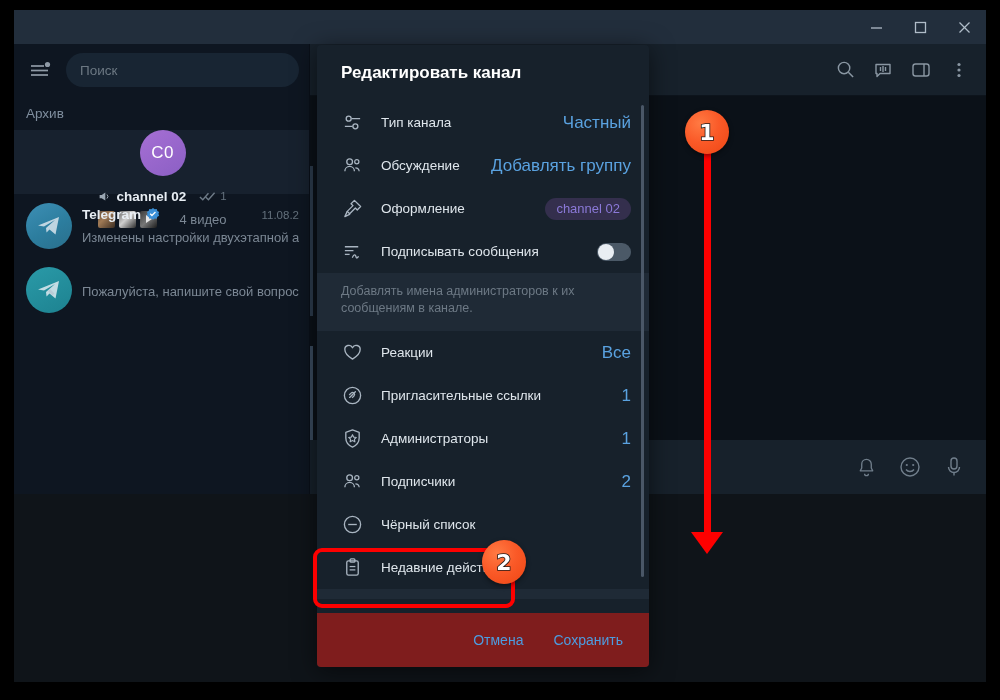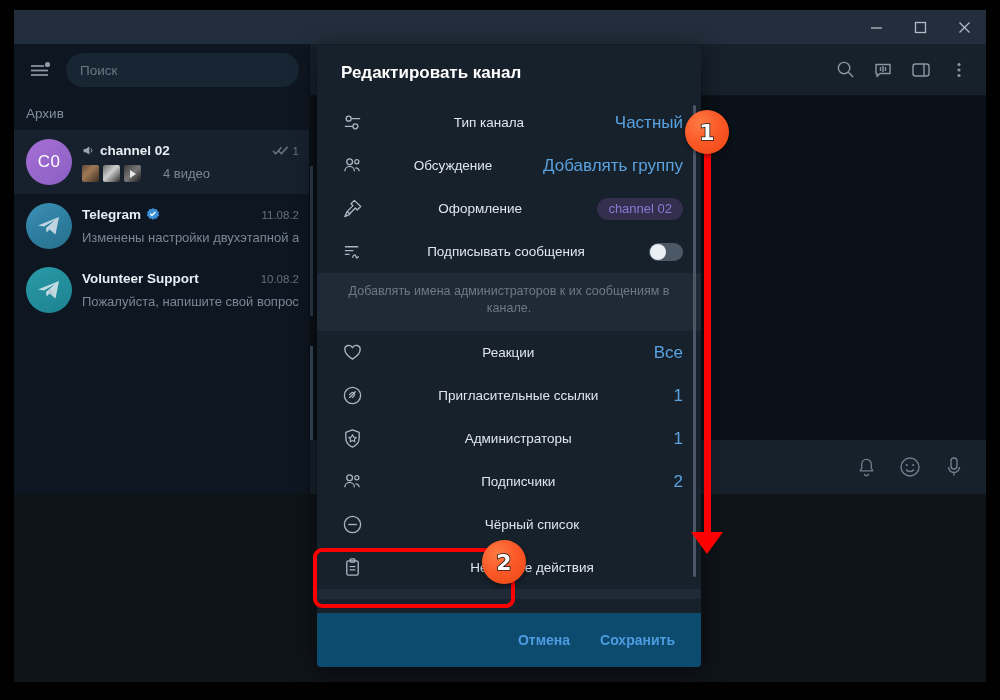--- a/index.html
+++ b/index.html
@@ -68,21 +68,21 @@
   .sb-archive {
     height: 34px; display: flex; align-items: center;
     padding-left: 12px;
     color: #7f8e9e; font-size: 13.5px;
   }
   .chat-row {
     height: 64px; display: flex; align-items: center;
     padding: 0 10px 0 12px; gap: 10px;
     position: relative;
   }
-  .chat-row.active { background: #17212e; }
+  .chat-row.active { background: #17212e; flex-direction: column; }
   .avatar {
     width: 46px; height: 46px; border-radius: 50%;
     flex: 0 0 46px;
     display: flex; align-items: center; justify-content: center;
     color: #fff; font-size: 17px; letter-spacing: .5px;
     overflow: hidden; position: relative;
   }
   .av-c0 { background: linear-gradient(145deg,#a66fd4,#8b5fc4); }
   .av-tg { background: linear-gradient(150deg,#3d8fb5 0%,#2c7d9e 55%,#2a6f8c 100%); }
   .av-vs { background: linear-gradient(150deg,#2a9aa8 0%,#1d8290 100%); }
@@ -193,36 +193,36 @@
     display: flex; align-items: center; justify-content: flex-end;
     padding-right: 18px; gap: 16px;
   }
   .comp-icon { width: 28px; height: 28px; color: #707e8b;
     display:flex; align-items:center; justify-content:center; }
 
   
   .modal {
     position: absolute;
     left: 317px; top: 45px;
-    width: 384px; height: 622px;
+    width: 332px; height: 622px;
     background: #17212b;
     border-radius: 4px;
     box-shadow: 0 4px 24px rgba(0,0,0,.55);
     overflow: hidden;
     display: flex; flex-direction: column;
     z-index: 30;
   }
   .modal-title {
     height: 56px; display: flex; align-items: center;
     padding-left: 24px;
     color: #ffffff; font-size: 17px; font-weight: bold;
     background: #17212b;
     flex: 0 0 56px;
   }
-  .modal-body { flex: 1; position: relative; overflow: hidden; background: #ef4444; text-align: center; }
+  .modal-body { flex: 1; position: relative; overflow: hidden; background: #ef4444; }
   .sect { background: #17212b; }
   .row {
     height: 43px; display: flex; align-items: center;
     padding: 0 18px 0 24px; gap: 18px;
   }
   .row-ico { width: 22px; height: 22px; flex: 0 0 22px; color: #a9b5c1;
     display:flex; align-items:center; justify-content:center; }
   .row-label { color: #dfe6ec; font-size: 13.5px; flex: 1; }
   .row-value { color: #5aa2e0; font-size: 17px; white-space: nowrap; }
   .row-badge {
@@ -246,22 +246,21 @@
   }
   .divider { height: 10px; background: #1f2a36; }
   .modal-scrollbar {
     position: absolute; right: 5px; top: 4px;
     width: 3px; border-radius: 2px; background: #4a5767;
   }
   .modal-footer {
     height: 54px; flex: 0 0 54px;
     display: flex; align-items: center; justify-content: flex-end;
     gap: 30px; padding-right: 26px;
-    background: #0c4a6e;
-    font-weight: bold;
+    background: #7f1d1d;
   }
   .btn-text {
     color: #4d9ce0; font-size: 14px;
   }
   .anno-line { background: #fe0000; position: absolute; z-index: 55; }
   .badge-num {
     position: absolute; z-index: 62;
     width: 44px; height: 44px; border-radius: 50%;
     background: radial-gradient(circle at 34% 30%, #ff7a43 0%, #fa5a28 45%, #ee4513 100%);
     display: flex; align-items: center; justify-content: center;
@@ -385,24 +384,20 @@
         </div>
 
         <div class="chat-row">
           <div class="avatar av-vs">
             <svg width="26" height="22" viewBox="0 0 26 22">
               <path d="M2 10.5L23 2l-3.5 17.5-6-5-3 3-0.5-4.5L19 5 8 11.5 2 10.5z" fill="#dfeaf0" opacity=".85"></path>
               <path d="M14 10l4.5 4.5-2 2L12 12z" fill="#b9ccd6"></path>
             </svg>
           </div>
           <div class="chat-body">
-            <div class="chat-line1">
-              <span class="chat-name">Volunteer Support</span>
-              <span class="chat-meta">10.08.2</span>
-            </div>
             <div class="chat-line2">Пожалуйста, напишите свой вопрос н</div>
           </div>
         </div>
       </div>
 
       <div class="chat-area">
 
         <div class="chat-header">
           <div class="hdr-icon">
             <svg width="19" height="19" viewBox="0 0 20 20">

